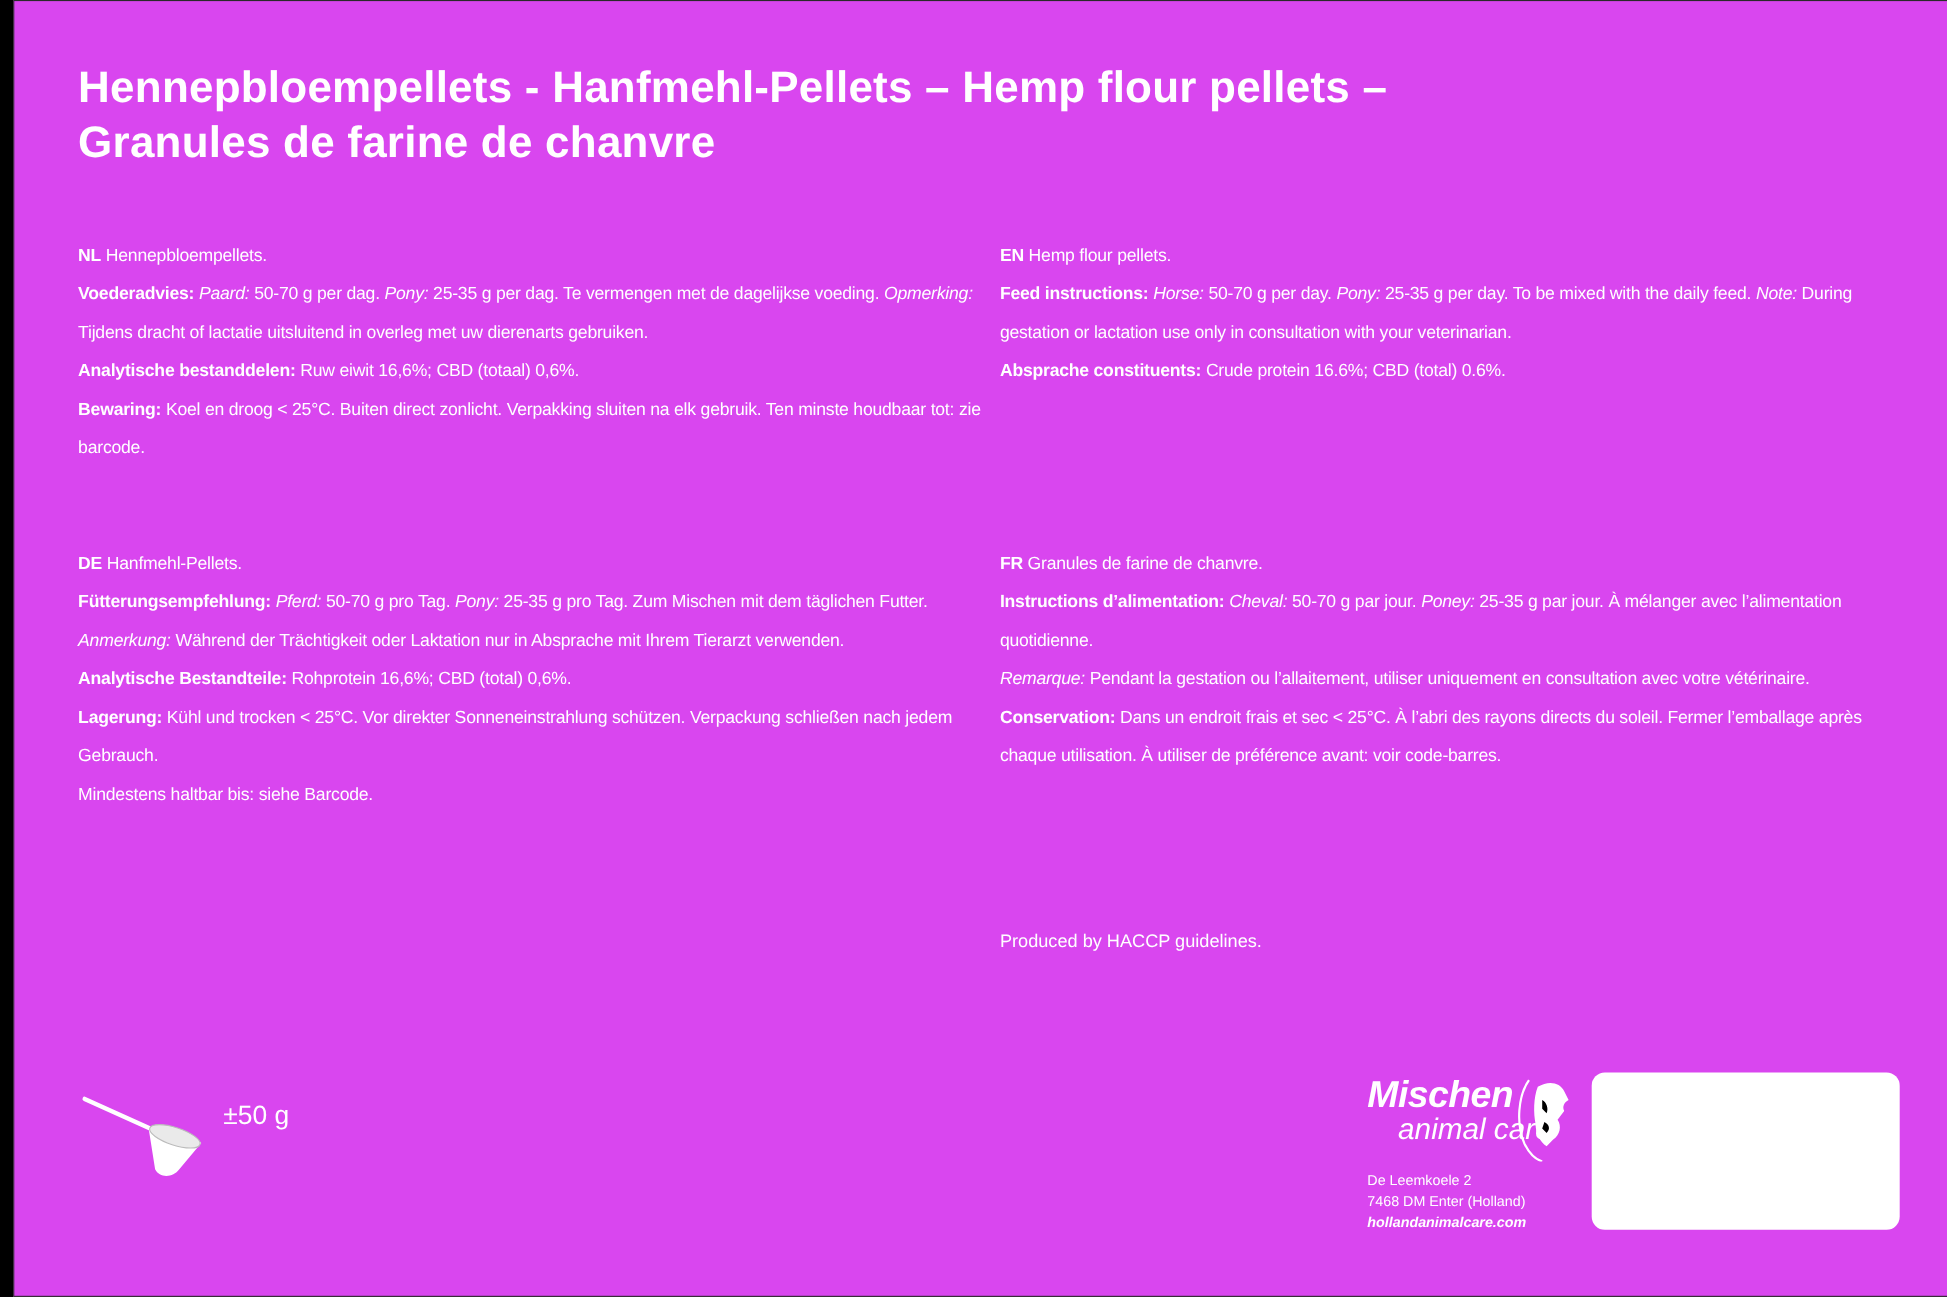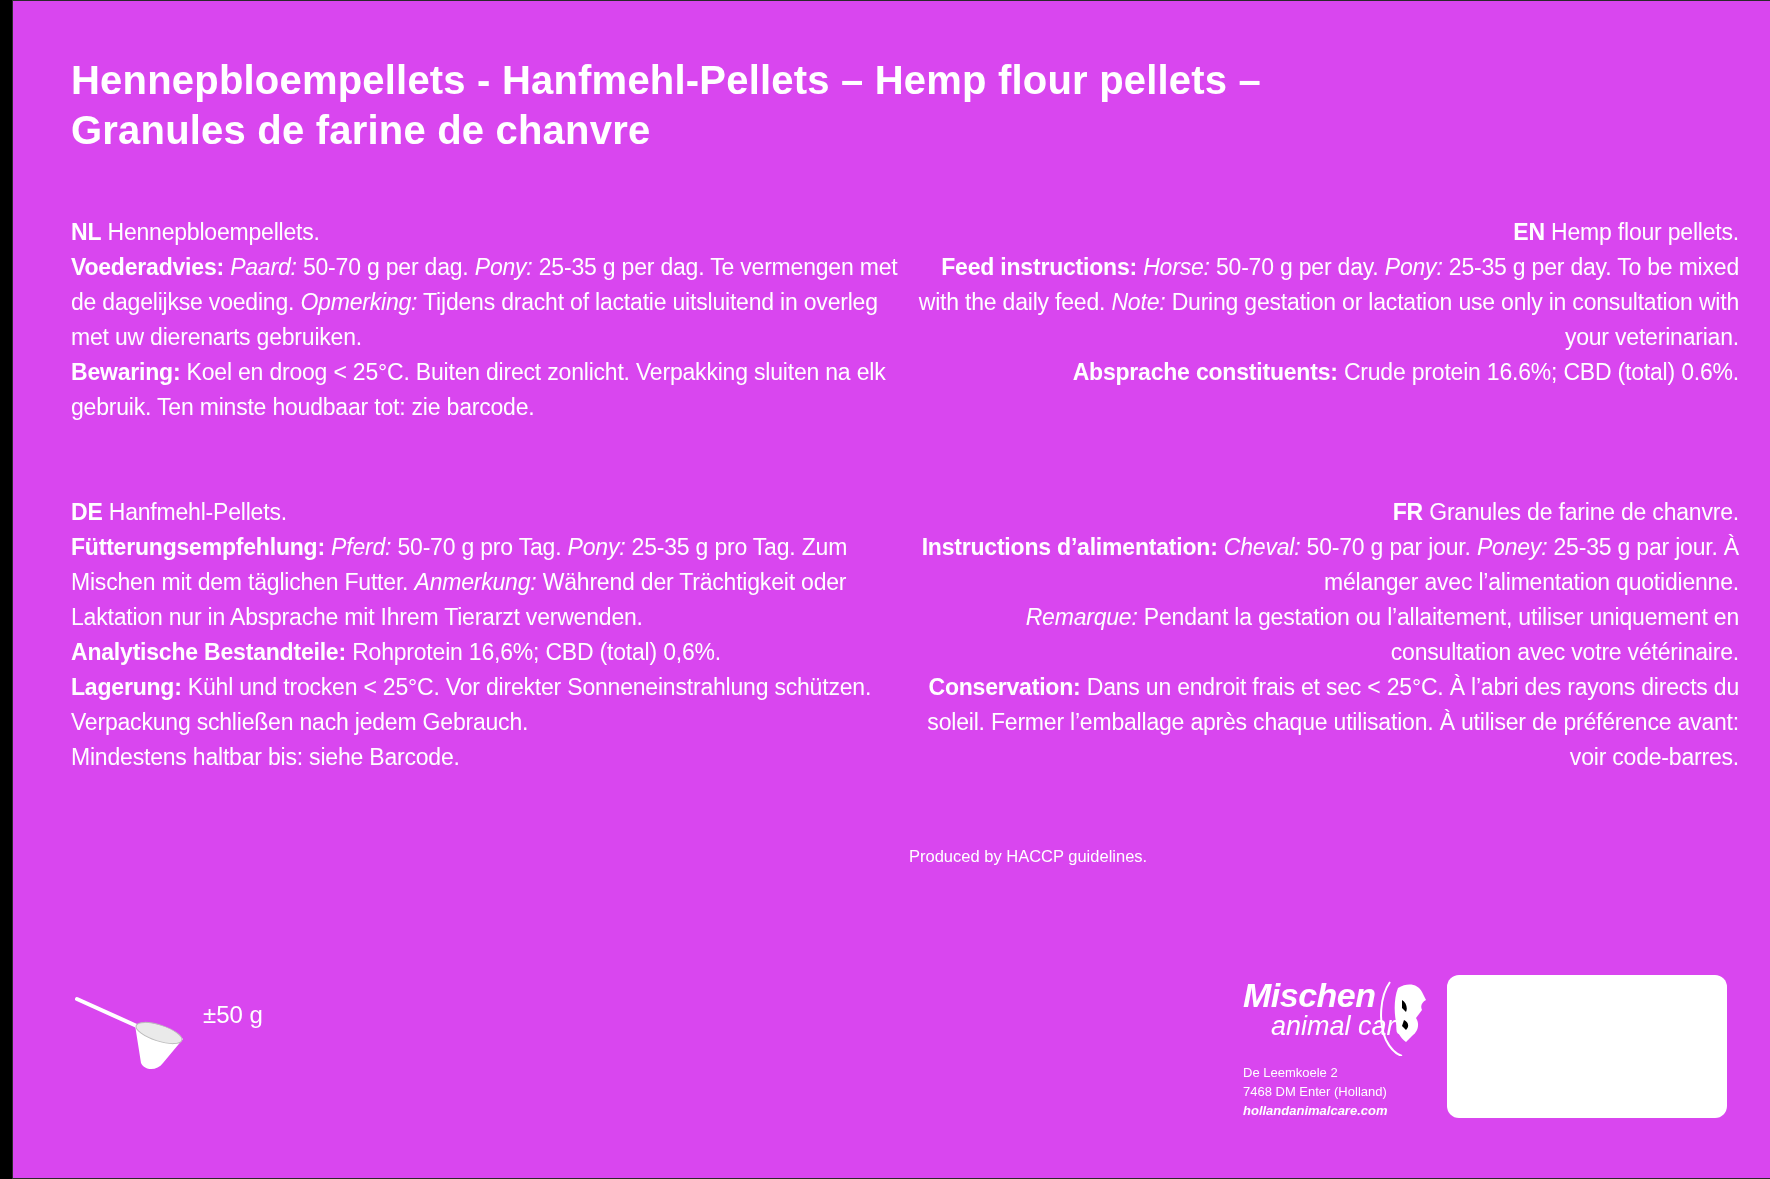--- a/index.html
+++ b/index.html
@@ -1,21 +1,21 @@
 <!DOCTYPE html>
 <html><head>
   <meta charset="utf-8">
   <style>
     html, body { margin: 0; padding: 0; background: #000; }
     body { width: 1770px; height: 1179px; overflow: hidden; position: relative; font-family: "Liberation Sans", "DejaVu Sans", sans-serif; color: #fff; }
     .frame { position: absolute; left: 12px; top: 0; width: 1768px; height: 1177px; border: 1px solid #2a2a2a; background: #d946ef; }
     .title { position: absolute; left: 58px; top: 54px; width: 1500px; font-weight: bold; font-size: 40px; line-height: 50px; letter-spacing: 0.2px; }
-    .col { position: absolute; width: 830px; font-size: 23px; line-height: 35px; letter-spacing: -0.2px; }
+    .col { position: absolute; width: 830px; font-size: 16px; line-height: 35px; letter-spacing: -0.2px; }
     .col-left { left: 58px; }
-    .col-right { left: 896px; width: 830px; text-align: right; }
+    .col-right { left: 896px; width: 830px; }
     .block-nl, .block-en { top: 214px; }
     .block-de, .block-fr { top: 494px; }
     .col p { margin: 0; }
     b { font-weight: bold; }
     i { font-style: italic; }
     .haccp { position: absolute; left: 896px; top: 846px; font-size: 16.5px; font-weight: normal; }
     .scoop { position: absolute; left: 58px; top: 990px; width: 120px; height: 80px; }
     .scoop-label { position: absolute; left: 190px; top: 1000px; font-size: 24px; }
     .logo { position: absolute; left: 1230px; top: 975px; width: 185px; height: 75px; }
     .logo-word { position: absolute; left: 0; top: 0; font-weight: bold; font-style: italic; font-size: 34px; line-height: 38px; letter-spacing: -0.5px; }
@@ -42,20 +42,24 @@
     </p>
     <p>
       <b>Voederadvies:</b>
       <i>Paard:</i>
       <span>50-70 g per dag.</span>
       <i>Pony:</i>
       <span>25-35 g per dag.</span>
       <span>Te vermengen met de dagelijkse voeding.</span>
       <i>Opmerking:</i>
       <span>Tijdens dracht of lactatie uitsluitend in overleg met uw dierenarts gebruiken.</span>
+    </p>
+    <p>
+      <b>Analytische bestanddelen:</b>
+      <span>Ruw eiwit 16,6%; CBD (totaal) 0,6%.</span>
     </p>
     <p>
       <b>Bewaring:</b>
       <span>Koel en droog &lt; 25°C. Buiten direct zonlicht. Verpakking sluiten na elk gebruik. Ten minste houdbaar tot: zie barcode.</span>
     </p>
   </div>
 
   <div class="col col-right block-en">
     <p>
       <b>EN</b>

